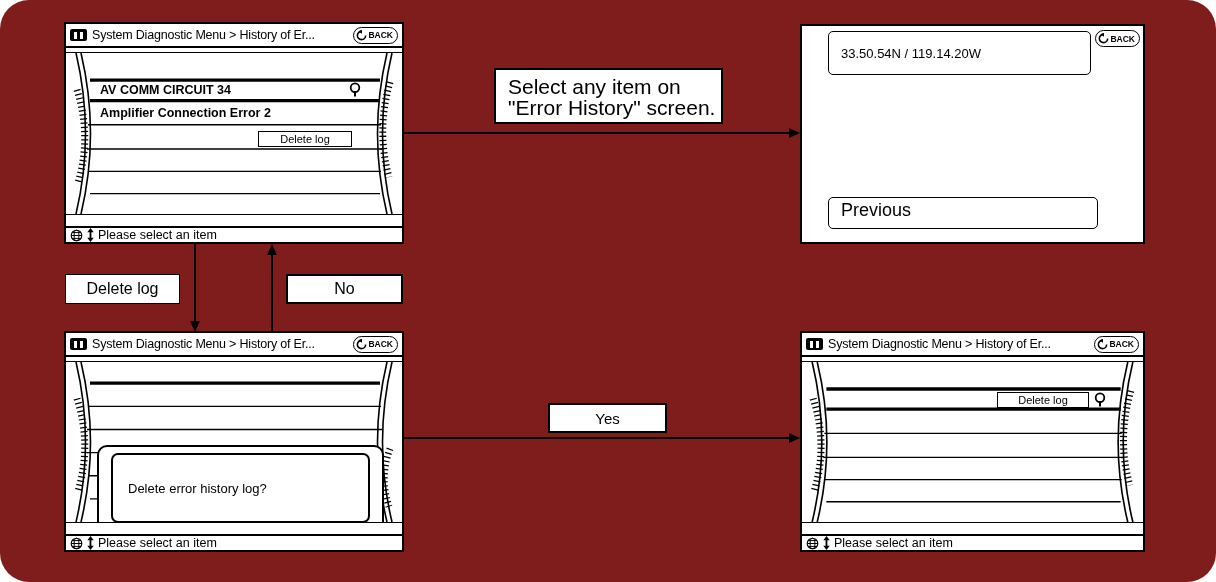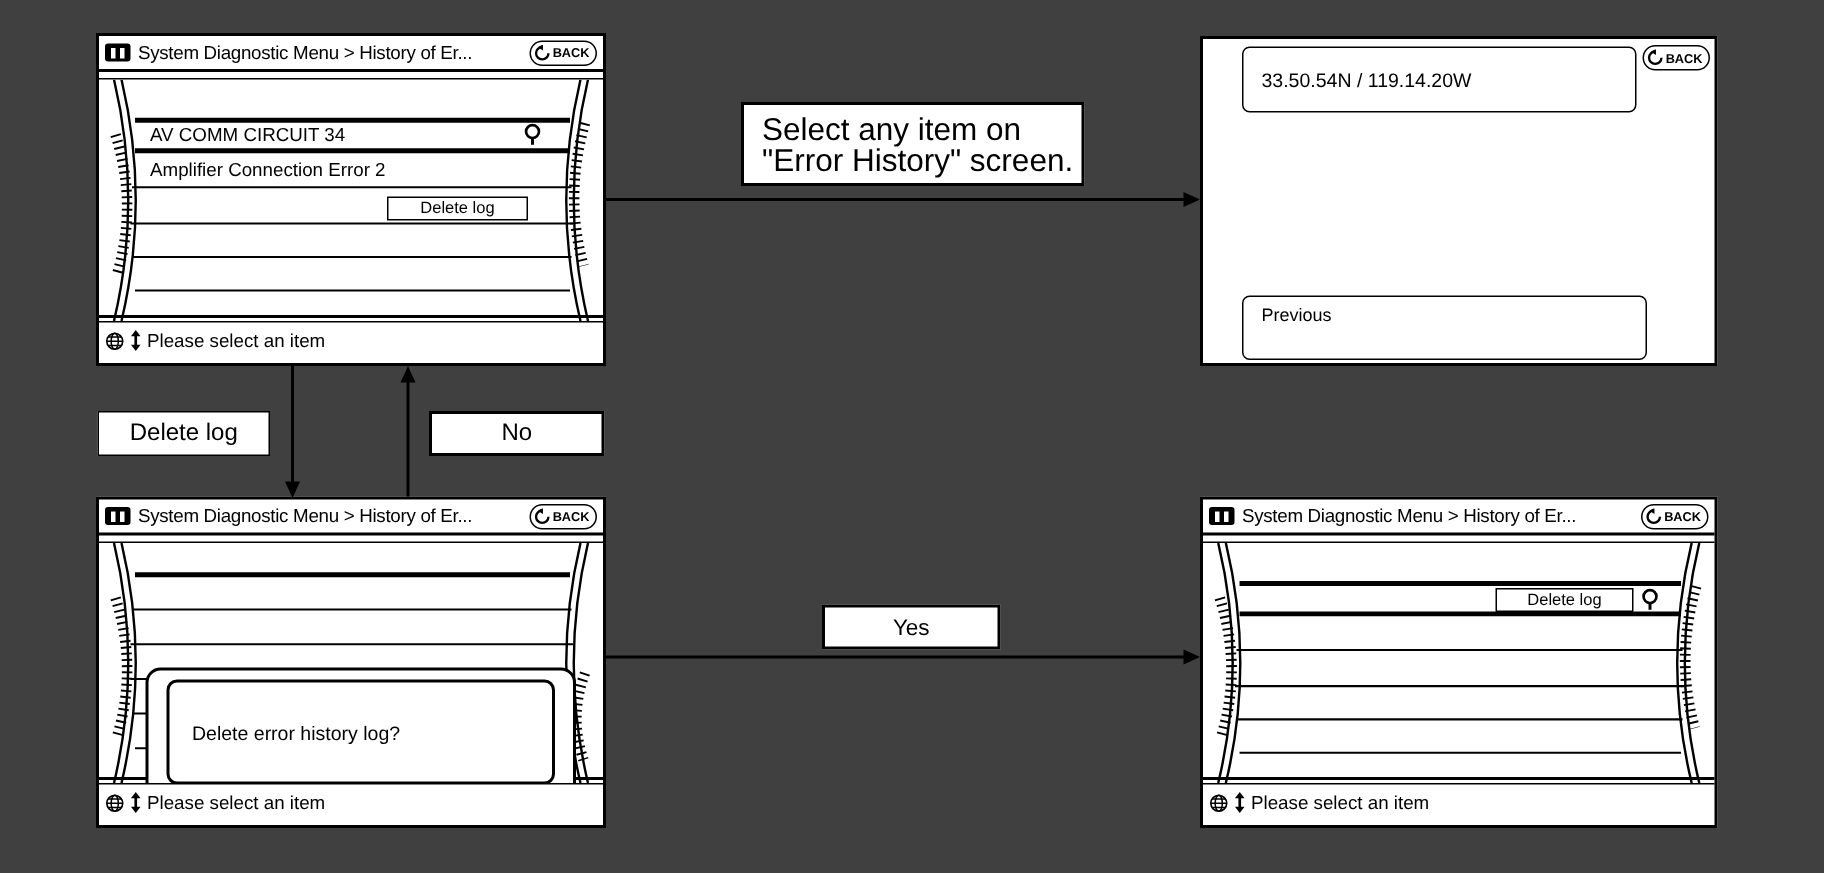--- a/index.html
+++ b/index.html
@@ -1,39 +1,39 @@
 <!DOCTYPE html>
 <html><head>
 <meta charset="utf-8">
 <style>
   html,body{margin:0;padding:0;background:#fff;}
-  .canvas{position:relative;width:1216px;height:582px;background:#404040;overflow:hidden;
-          font-family:"Liberation Sans","DejaVu Sans",sans-serif;color:#000;}
+  .canvas{position:relative;width:1216px;height:582px;background:#7f1d1d;overflow:hidden;
+          font-family:"Liberation Sans","DejaVu Sans",sans-serif;color:#000;border-radius:29px;}
 
   
   .screen{position:absolute;background:#fff;border:2px solid #000;box-sizing:border-box;}
   .titlebar{position:absolute;left:0;right:0;top:0;height:24px;border-bottom:2px solid #000;
             display:flex;align-items:center;gap:5px;padding:0 4px;box-sizing:border-box;}
   .tb-icon{width:17px;height:12px;background:#000;border-radius:2px;position:relative;flex:0 0 auto;}
   .tb-icon::before,.tb-icon::after{content:"";position:absolute;top:2.5px;width:3px;height:7px;background:#fff;}
   .tb-icon::before{left:3.5px;} .tb-icon::after{left:9.5px;}
   .tb-title{font-size:12.5px;white-space:nowrap;letter-spacing:-0.2px;}
   .back-btn{margin-left:auto;display:flex;align-items:center;gap:1px;border:1.8px solid #000;
             border-radius:10px;height:15px;padding:0 4px 0 2px;font-size:8.5px;font-weight:bold;}
   .list-body{position:absolute;left:0;right:0;top:28px;bottom:27px;border-top:1px solid #000;
              border-bottom:1px solid #000;overflow:hidden;}
   .deco{position:absolute;left:0;top:0;width:100%;height:100%;}
   .arc{fill:none;stroke:#000;stroke-width:1.6px;}
   .ticks{fill:none;stroke:#000;stroke-width:7px;stroke-dasharray:1.3 3;}
   .hl{stroke:#000;stroke-width:1.4px;} .heavy{stroke-width:3.4px;}
-  .row-text{position:absolute;left:34px;font-size:12.5px;white-space:nowrap;}
+  .row-text{position:absolute;left:34px;font-size:12.5px;white-space:nowrap;font-weight:bold;}
   .mini-btn{position:absolute;border:1.6px solid #000;text-align:center;font-size:11px;
             line-height:14px;background:#fff;box-sizing:border-box;}
   .knob{position:absolute;}
-  .statusbar{position:absolute;left:0;right:0;bottom:0;height:32px;border-top:2px solid #000;
+  .statusbar{position:absolute;left:0;right:0;bottom:0;height:16px;border-top:2px solid #000;
              display:flex;align-items:center;gap:3px;padding:0 4px;box-sizing:border-box;font-size:12.5px;}
 
   
   .round-box{position:absolute;border:1.6px solid #000;border-radius:5px;box-sizing:border-box;font-size:13px;}
 
   
   .dialog{position:absolute;left:31px;top:55px;width:287px;height:111px;border:2.5px solid #000;
           border-radius:10px;background:#fff;z-index:2;box-sizing:border-box;margin-top:28px;}
   .dialog-inner{position:absolute;left:12px;top:6px;right:12px;height:70px;border:2px solid #000;
                 border-radius:7px;box-sizing:border-box;}
@@ -116,21 +116,21 @@
     <span class="back-btn" style="position:absolute;right:3px;top:4px">
       <svg width="11" height="11" viewBox="0 0 12 12">
         <path d="M10.5,6 A4.5,4.5 0 1 1 6,1.5" stroke="#000" fill="none" stroke-width="1.7"></path>
         <polygon points="6.5,-0.5 6.5,4 2.8,1.7" fill="#000"></polygon>
       </svg>
       <span>BACK</span>
     </span>
     <div class="round-box" style="left:26px;top:5px;width:263px;height:44px;display:flex;align-items:center;padding-left:12px">
       <span>33.50.54N / 119.14.20W</span>
     </div>
-    <div class="round-box" style="left:26px;top:171px;width:270px;height:43px;padding:4px 12px;font-size:12px;line-height:16px">
+    <div class="round-box" style="left:26px;top:171px;width:270px;height:32px;padding:4px 12px;font-size:18px;line-height:16px">
       <div>Previous</div>
     </div>
   </div>
 
   <div class="screen" style="left:64px;top:331px;width:340px;height:221px">
     <div class="titlebar">
       <span class="tb-icon"></span>
       <span class="tb-title">System Diagnostic Menu &gt; History of Er...</span>
       <span class="back-btn">
         <svg width="11" height="11" viewBox="0 0 12 12">

